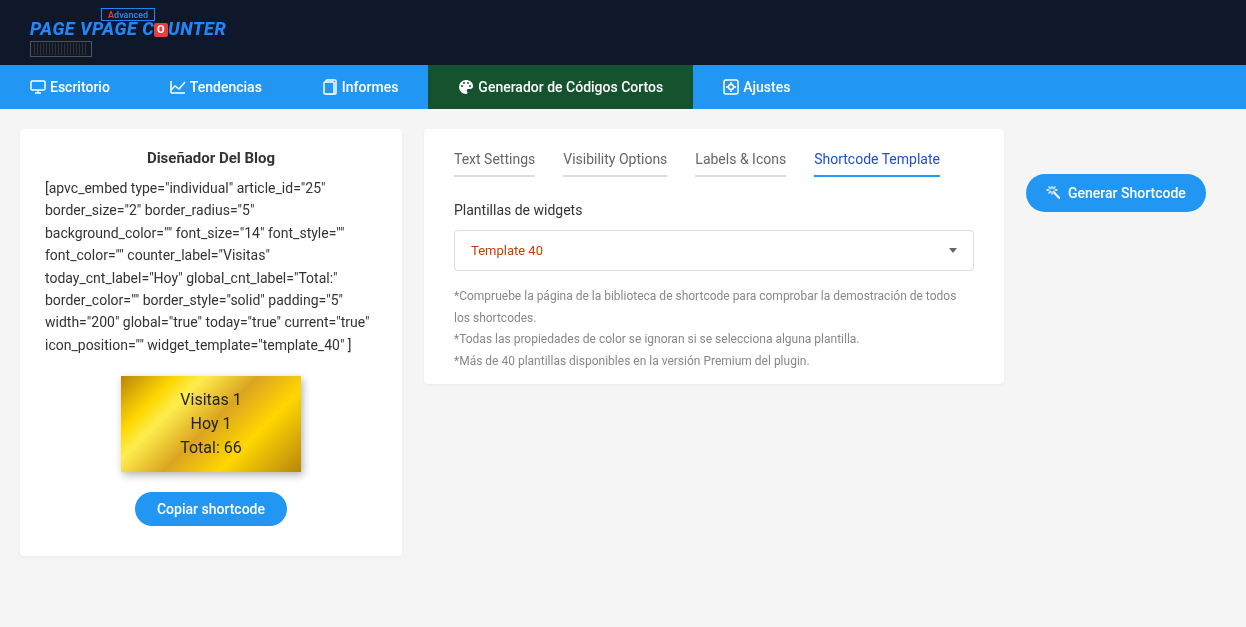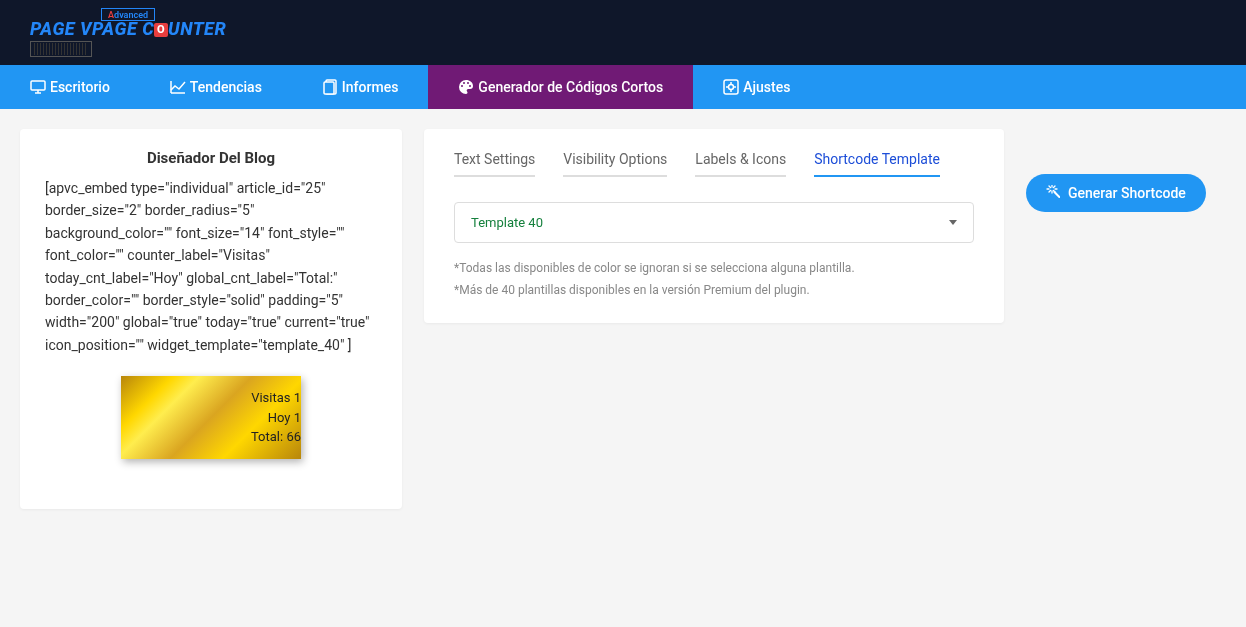--- a/index.html
+++ b/index.html
@@ -9,40 +9,40 @@
 .logo-top { border: 1.5px solid #2386f8; padding: 1px 6px 0 6px; margin: 0 auto; display: table; font-size: 9px; font-weight: 600; }
 .logo-top .a { color: #e83e3e; }
 .logo-top .dv { color: #2386f8; }
 .logo-mid { color: #2386f8; font-weight: 800; font-style: italic; font-size: 18px; letter-spacing: 0.5px; margin-top: -3px; }
 .logo-mid .red-o { color: #fff; background: #e83e3e; display:inline-block; width:14px; height:14px; line-height:14px; font-size:11px; text-align:center; border-radius:2px; position:relative; top:-2px; font-style:normal;}
 .logo-counter { border: 1px solid #555; display: inline-block; padding: 1px 3px; margin-top: 2px; }
 .logo-ticks { display:flex; }
 .logo-tick { width:3px; height:12px; border-left:1px solid #333; }
 .nav { background: #2196f3; display: flex; }
 .nav-item { display: flex; align-items: center; padding: 14px 30px; color: #fff; font-size: 14px; font-weight: 500; cursor: pointer; gap: 4px; }
-.nav-item.active { background: #701a75; }
+.nav-item.active { background: #14532d; }
 .nav-icon { display: inline-flex; align-items: center; justify-content: center; width: 16px; height: 16px; }
 .main { display: flex; gap: 22px; padding: 20px; align-items: flex-start; }
 .panel { background: #fff; border-radius: 4px; box-shadow: 0 1px 3px rgba(0,0,0,0.05); }
 .left-panel { width: 382px; padding: 20px 25px 30px; text-align: center; }
 .left-title { font-size: 15px; font-weight: 700; color: #333; margin-bottom: 10px; }
 .shortcode-text { font-size: 14px; color: #333; line-height: 1.6; text-align: left; margin-bottom: 20px; }
 .widget-preview { width: 180px; margin: 0 auto 20px; background: linear-gradient(135deg, #b8860b 0%, #ffd700 20%, #ffed4e 30%, #daa520 50%, #ffd700 70%, #b8860b 100%); padding: 12px 0; box-shadow: 2px 3px 8px rgba(0,0,0,0.3); }
-.widget-line { font-size: 13px; color: #222; text-align: right; line-height: 1.5; }
+.widget-line { font-size: 16px; color: #222; text-align: center; line-height: 1.5; }
 .copy-btn { background: #2196f3; color: #fff; border: none; padding: 9px 22px; border-radius: 20px; font-size: 14px; font-weight: 500; cursor: pointer; }
-.right-panel { width: 580px; padding: 22px 30px 22px; }
+.right-panel { width: 580px; padding: 22px 30px 12px; }
 .tabs { display: flex; gap: 28px; border-bottom: 0; margin-bottom: 25px; }
 .tab { font-size: 14px; color: #666; padding-bottom: 8px; cursor: pointer; border-bottom: 2px solid #ddd; }
 .tab.active { color: #1d4ed8; border-bottom-color: #2196f3; }
 .section-label { font-size: 14px; color: #333; margin-bottom: 12px; }
 .select-box { border: 1px solid #ddd; border-radius: 4px; padding: 12px 16px; display: flex; justify-content: space-between; align-items: center; cursor: pointer; margin-bottom: 15px; }
-.select-text { font-size: 13px; color: #15803d; }
+.select-text { font-size: 13px; color: #c2410c; }
 .chevron { width: 0; height: 0; border-left: 4px solid transparent; border-right: 4px solid transparent; border-top: 5px solid #666; }
 .hint { font-size: 12px; color: #888; line-height: 1.8; }
-.generate-btn { background: #2196f3; color: #fff; border: none; padding: 11px 20px; border-radius: 22px; font-size: 14px; font-weight: 500; cursor: pointer; display: flex; align-items: flex-start; gap: 8px; margin-top: 45px; }
+.generate-btn { background: #2196f3; color: #fff; border: none; padding: 11px 20px; border-radius: 22px; font-size: 14px; font-weight: 500; cursor: pointer; display: flex; align-items: center; gap: 8px; margin-top: 45px; }
 svg { display: block; }
 </style>
 </head>
 <body>
 
 <div class="header-logo">
   <div class="logo-wrap">
     <div class="logo-top">
       <span class="a">A</span>
         <span class="dv">dvanced</span>
@@ -131,34 +131,37 @@
 <div class="main">
 
   <div class="panel left-panel">
     <div class="left-title">Diseñador Del Blog</div>
     <div class="shortcode-text">[apvc_embed type="individual" article_id="25" border_size="2" border_radius="5" background_color="" font_size="14" font_style="" font_color="" counter_label="Visitas" today_cnt_label="Hoy" global_cnt_label="Total:" border_color="" border_style="solid" padding="5" width="200" global="true" today="true" current="true" icon_position="" widget_template="template_40" ]</div>
     <div class="widget-preview">
       <div class="widget-line">Visitas 1</div>
       <div class="widget-line">Hoy 1</div>
       <div class="widget-line">Total: 66</div>
     </div>
+    <button class="copy-btn">Copiar shortcode</button>
   </div>
 
   <div class="panel right-panel">
     <div class="tabs">
       <div class="tab">Text Settings</div>
       <div class="tab">Visibility Options</div>
       <div class="tab">Labels &amp; Icons</div>
       <div class="tab active">Shortcode Template</div>
     </div>
+    <div class="section-label">Plantillas de widgets</div>
     <div class="select-box">
       <span class="select-text">Template 40</span>
       <span class="chevron"></span>
     </div>
-    <div class="hint">*Todas las disponibles de color se ignoran si se selecciona alguna plantilla.</div>
+    <div class="hint">*Compruebe la página de la biblioteca de shortcode para comprobar la demostración de todos los shortcodes.</div>
+    <div class="hint">*Todas las propiedades de color se ignoran si se selecciona alguna plantilla.</div>
     <div class="hint">*Más de 40 plantillas disponibles en la versión Premium del plugin.</div>
   </div>
 
   <button class="generate-btn">
     <span>
       <svg width="14" height="14" viewBox="0 0 14 14" fill="#fff">
           <path d="M6 0v2M6 6v2M3 4H1M11 4H9M4.5 2.5L3 1M9 7L7.5 5.5M4.5 5.5L3 7M9 1L7.5 2.5" stroke="#fff" stroke-width="1.3" stroke-linecap="round"></path>
           <rect x="7" y="7" width="2" height="9" rx="1" transform="rotate(-45 7 7)"></rect>
         </svg>
     </span>

